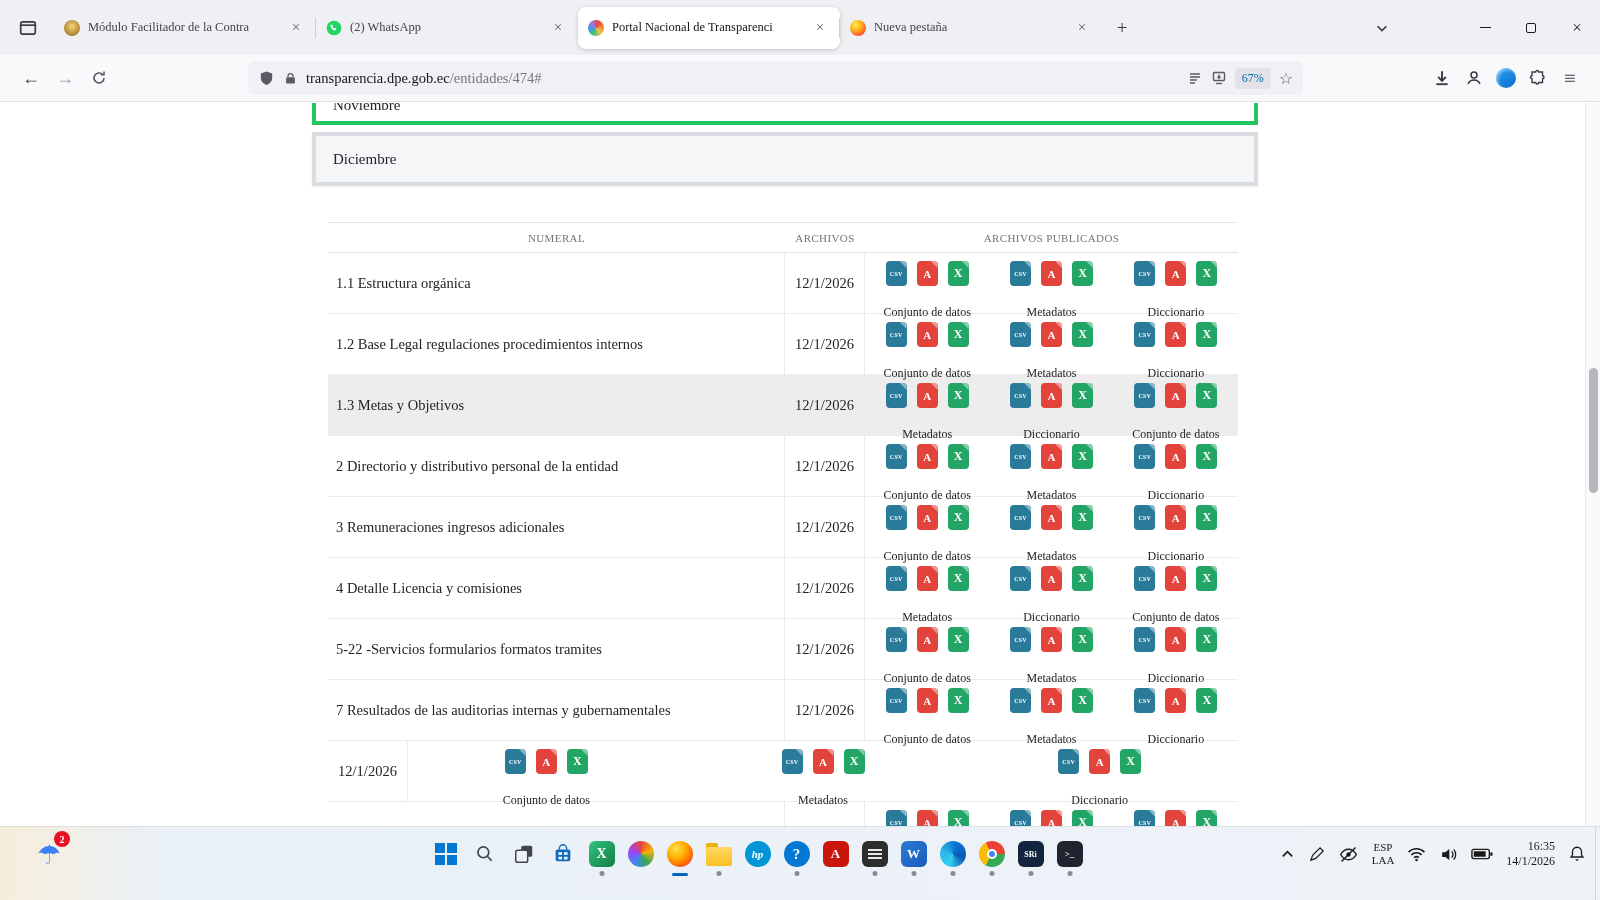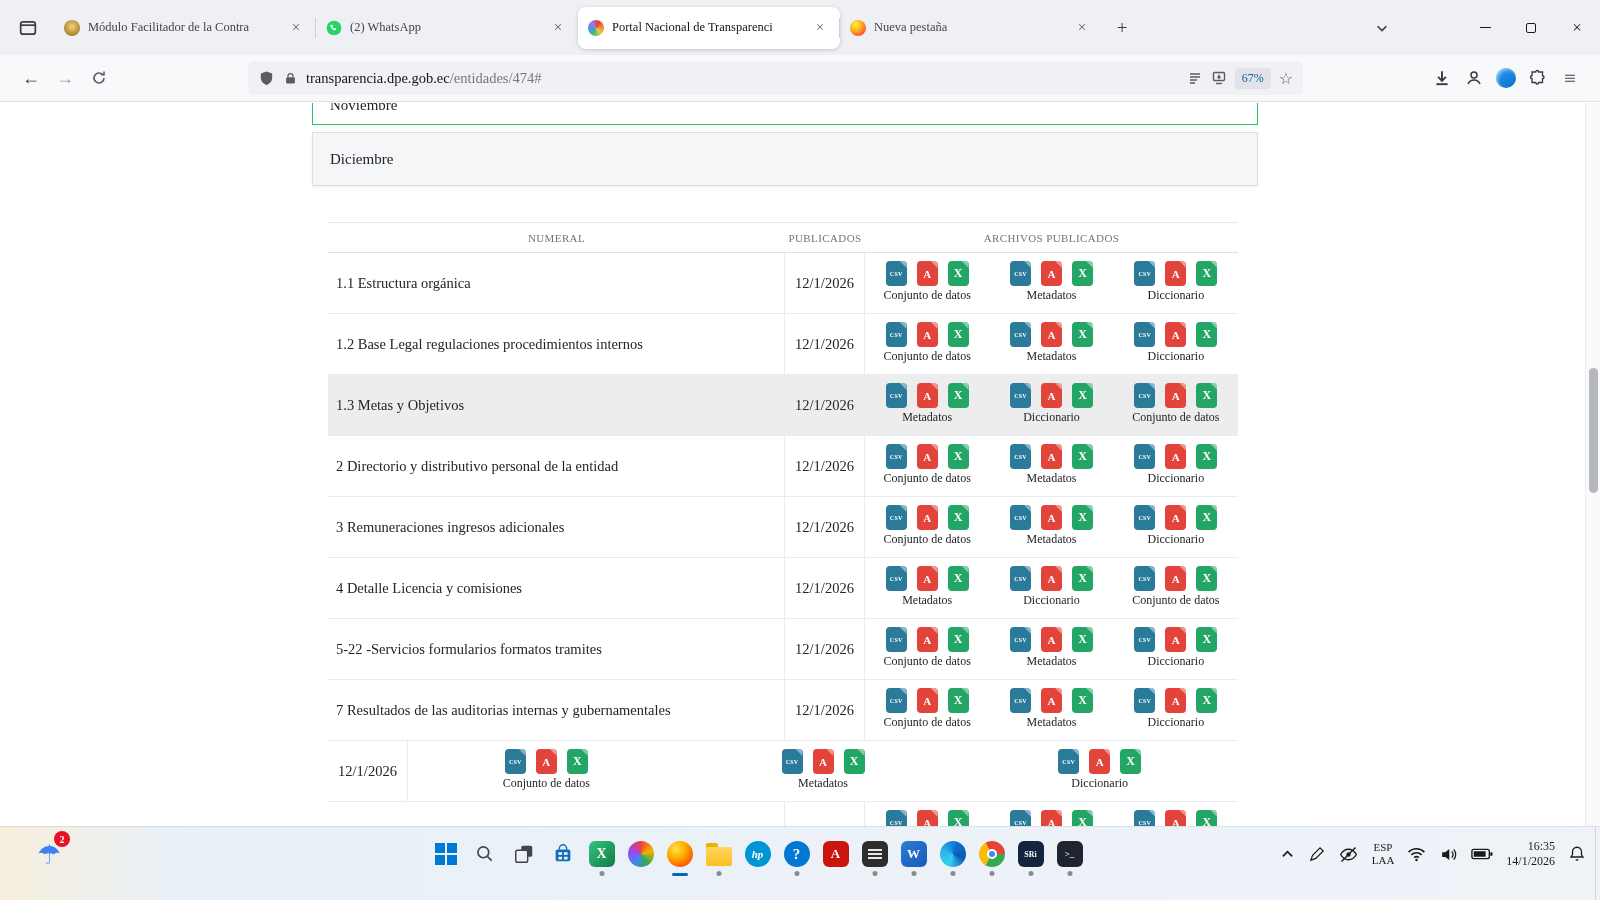--- a/index.html
+++ b/index.html
@@ -36,21 +36,21 @@
   .urldomain { color:#15141a; }
   .urlpath { color:#76767f; }
   .zoompill { background:#e2e2e8; border-radius:4px; padding:3px 7px; font-size:12px; color:#0369a1; }
   .star { font-size:16px; color:#5b5b66; }
   .toolicon { width:32px; height:32px; display:flex; align-items:center; justify-content:center; border-radius:6px; }
   .bluecircle { width:20px; height:20px; border-radius:50%; background:linear-gradient(145deg,#2a9df4,#0a6cc9); box-shadow:inset 2px 2px 3px rgba(255,255,255,.45); }
   .hamburger { font-size:21px; color:#3a3a42; }
 
   
   .content { position:absolute; top:103px; left:0; width:1600px; height:723px; background:#fff; overflow:hidden; }
-  .acc-item { position:absolute; left:312px; width:946px; background:#fff; border:1px solid #22c55e; display:flex; align-items:center; padding-left:17px; font-size:15px; color:#212529; }
+  .acc-item { position:absolute; left:312px; width:946px; background:#fff; border:4px solid #22c55e; display:flex; align-items:center; padding-left:17px; font-size:15px; color:#212529; }
   .acc-prev { top:-18px; height:40px; }
   .acc-current { top:29px; height:54px; background:#f5f6f8; border-color:#d9dde1; box-shadow:0 1px 2px rgba(0,0,0,.07); }
 
   .ttable { position:absolute; left:328px; top:119px; width:910px; }
   .thead { display:flex; height:31px; border-top:1px solid #e7eaec; border-bottom:1px solid #dee2e6; align-items:center; }
   .th { font-size:11px; color:#70767c; letter-spacing:.4px; text-align:center; }
   .col-numeral { width:457px; }
   .col-pub { width:80px; }
   .col-files { flex:1; }
   .trow { display:flex; height:61px; border-bottom:1px solid #e9ecee; background:#fff; }
@@ -59,21 +59,21 @@
   .cell.numeral { width:457px; padding-left:8px; font-size:14.5px; color:#212529; border-right:1px solid #e9ecee; }
   .cell.pub { width:80px; justify-content:center; font-size:14.5px; color:#212529; border-right:1px solid #e9ecee; }
   .cell.files { flex:1; align-items:flex-start; padding-top:8px; }
   .file-group { flex:1; display:flex; flex-direction:column; align-items:center; }
   .file-icons { display:flex; gap:10px; }
   .ficon { width:21px; height:25px; border-radius:4px; position:relative; display:flex; align-items:center; justify-content:center; color:#fff; font-weight:bold; }
   .ficon::after { content:""; position:absolute; top:0; right:0; width:7px; height:7px; background:rgba(255,255,255,.45); clip-path:polygon(0 0,100% 100%,100% 0); border-top-right-radius:4px; }
   .ficon.csv { background:#2a7a99; font-size:6px; letter-spacing:.2px; }
   .ficon.pdf { background:#e2443b; font-size:11px; }
   .ficon.xls { background:#23a566; font-size:12px; }
-  .file-label { margin-top:2px; font-size:12px; color:#212529; white-space:nowrap; }
+  .file-label { margin-top:19px; font-size:12px; color:#212529; white-space:nowrap; }
 
   .scrollbar { position:absolute; right:0; top:0; width:15px; height:100%; background:#fafafa; border-left:1px solid #ebebeb; }
   .scrollthumb { position:absolute; left:3px; top:265px; width:9px; height:125px; background:#b4b7bb; border-radius:5px; }
 
   
   .taskbar { position:absolute; bottom:0; left:0; width:100%; height:74px; background:linear-gradient(90deg,#f6eedc 0,#e9f0f7 170px,#eef3f8 100%); border-top:1px solid rgba(0,0,0,.07); }
   .tb-inner { position:relative; height:54px; }
   .weather { position:absolute; left:26px; top:6px; width:46px; height:44px; display:flex; align-items:center; justify-content:center; }
   .umbrella { font-size:27px; color:#3b82f6; }
   .wbadge { position:absolute; top:-2px; right:2px; min-width:16px; height:16px; border-radius:8px; background:#e81224; color:#fff; font-size:10px; font-weight:bold; display:flex; align-items:center; justify-content:center; padding:0 3px; }
@@ -224,21 +224,21 @@
     <div class="acc-item acc-prev">
         <span>Noviembre</span>
       </div>
     <div class="acc-item acc-current">
         <span>Diciembre</span>
       </div>
 
     <div class="ttable">
       <div class="thead">
         <div class="th col-numeral">NUMERAL</div>
-        <div class="th col-pub">PUBLICADOS</div>
+        <div class="th col-pub">ARCHIVOS</div>
         <div class="th col-files">ARCHIVOS PUBLICADOS</div>
       </div>
       <div>
   <div class="trow">
     <div class="cell numeral">1.1 Estructura orgánica</div>
     <div class="cell pub">12/1/2026</div>
     <div class="cell files">
               <div class="file-group">
                 <div class="file-icons">
                   <span class="ficon csv">CSV</span>

